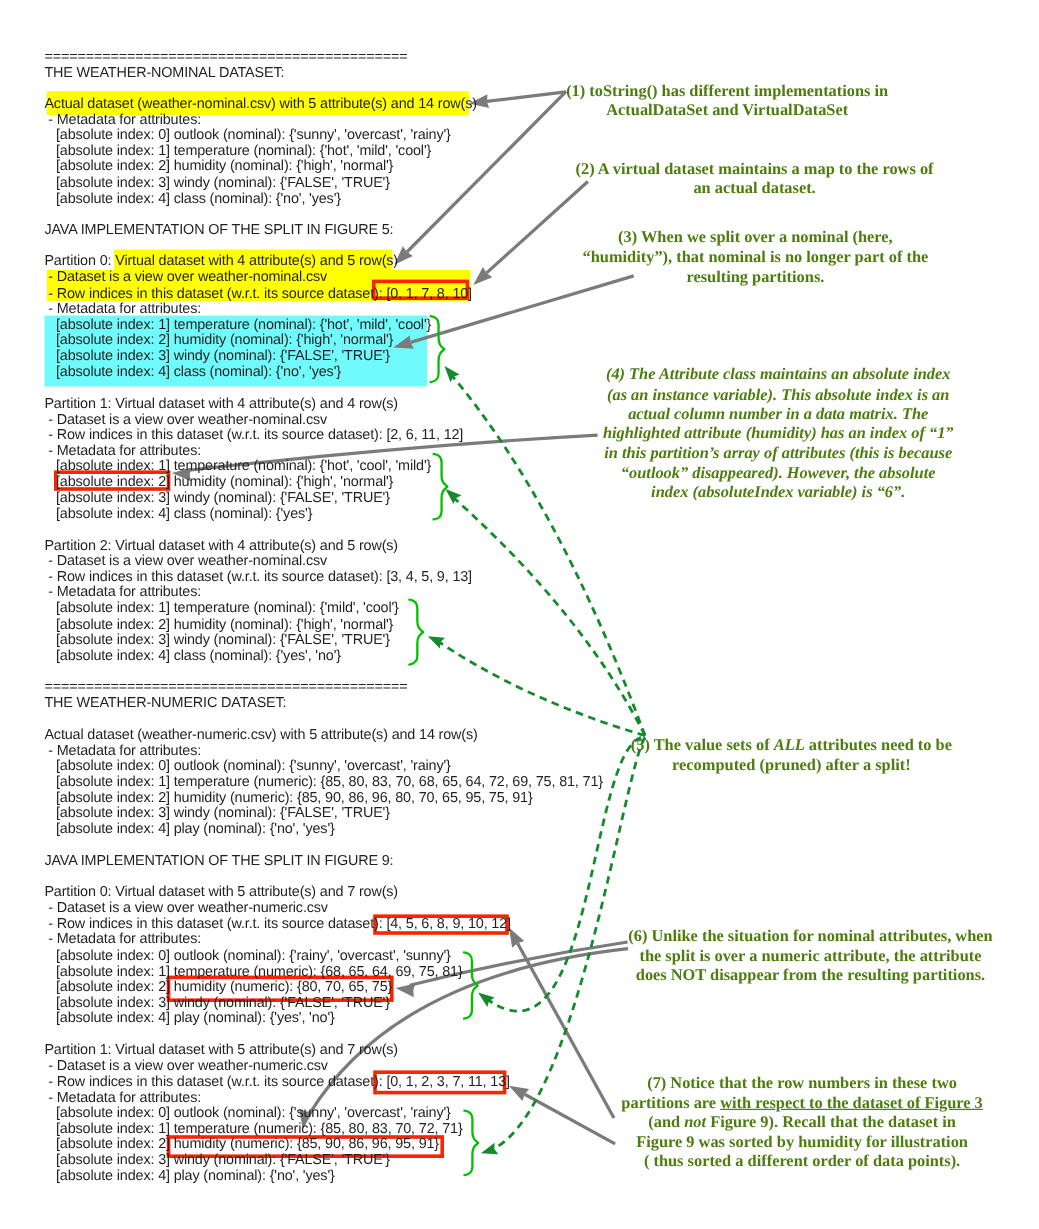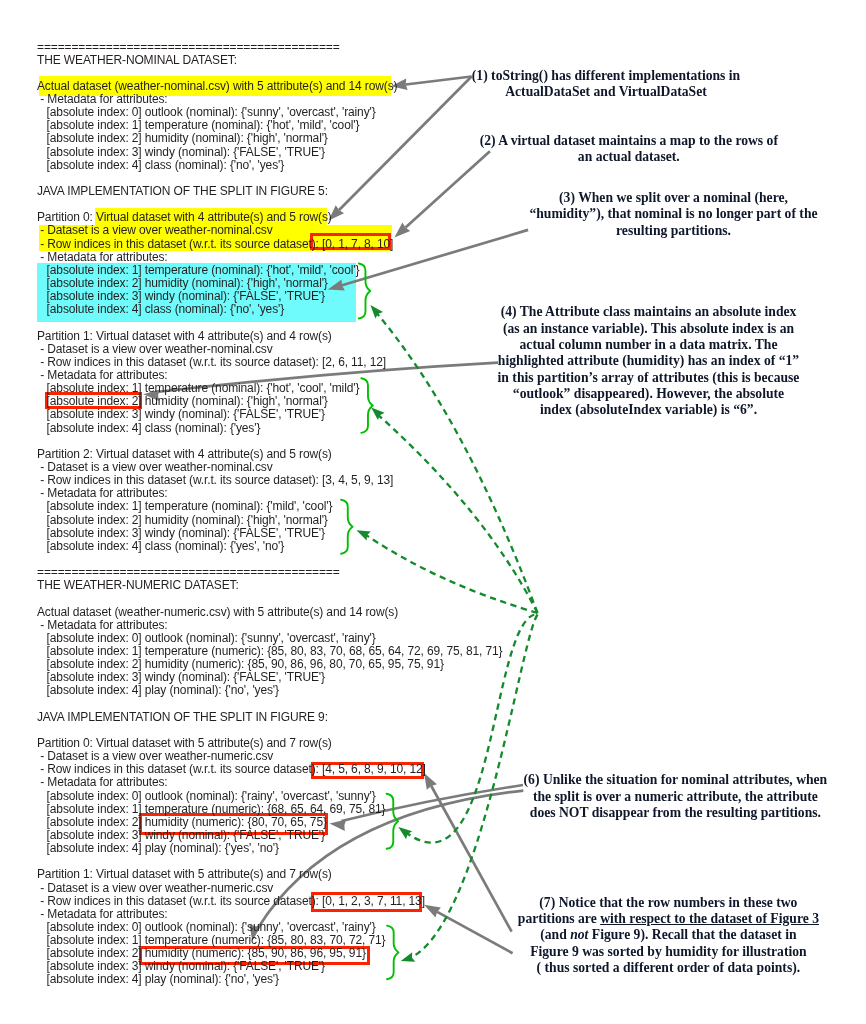--- a/index.html
+++ b/index.html
@@ -8,21 +8,21 @@
        font-family:"Liberation Sans",sans-serif;}
   #page{position:absolute;left:0;top:0;width:866px;height:1024px;background:#fff;}
   #console{position:absolute;z-index:3;left:37.0px;top:40.5px;font-size:12.0px;line-height:13.143px;
            color:#231f20;white-space:pre;letter-spacing:-0.13px;}
   #console .ln{height:13.143px;}
   .band{position:absolute;}
   .band-y{background:#ffff00;}
   .band-c{background:#6ffbfb;}
   .rbox{position:absolute;border:3.4px solid #fb2400;box-sizing:border-box;}
   .note{position:absolute;font-family:"Liberation Serif",serif;font-weight:bold;white-space:nowrap;
-        font-size:13.65px;line-height:16.35px;color:#0f172a;text-align:center;}
+        font-size:13.65px;line-height:16.35px;color:#4d7c0f;text-align:center;}
   svg.ov{position:absolute;left:0;top:0;width:866px;height:1024px;overflow:visible;}
 </style>
 </head>
 <body>
 
 <div id="page">
   <div id="console"><div class="ln"><span>============================================</span></div><div class="ln"><span>THE WEATHER-NOMINAL DATASET:</span></div><div class="ln"></div><div class="ln"><span class="hy">Actual dataset (weather-nominal.csv) with 5 attribute(s) and 14 row(s)</span></div><div class="ln"><span> - Metadata for attributes:</span></div><div class="ln"><span>   [absolute index: 0] outlook (nominal): {'sunny', 'overcast', 'rainy'}</span></div><div class="ln"><span>   [absolute index: 1] temperature (nominal): {'hot', 'mild', 'cool'}</span></div><div class="ln"><span>   [absolute index: 2] humidity (nominal): {'high', 'normal'}</span></div><div class="ln"><span>   [absolute index: 3] windy (nominal): {'FALSE', 'TRUE'}</span></div><div class="ln"><span>   [absolute index: 4] class (nominal): {'no', 'yes'}</span></div><div class="ln"></div><div class="ln"><span>JAVA IMPLEMENTATION OF THE SPLIT IN FIGURE 5:</span></div><div class="ln"></div><div class="ln"><span>Partition 0: </span><span class="hy">Virtual dataset with 4 attribute(s) and 5 row(s)</span></div><div class="ln"><span class="hy"> - Dataset is a view over weather-nominal.csv</span></div><div class="ln"><span class="hy"> - Row indices in this dataset (w.r.t. its source dataset): </span><span class="hy">[0, 1, 7, 8, 10]</span></div><div class="ln"><span> - Metadata for attributes:</span></div><div class="ln"><span class="hc">   [absolute index: 1] temperature (nominal): {'hot', 'mild', 'cool'}</span></div><div class="ln"><span class="hc">   [absolute index: 2] humidity (nominal): {'high', 'normal'}</span></div><div class="ln"><span class="hc">   [absolute index: 3] windy (nominal): {'FALSE', 'TRUE'}</span></div><div class="ln"><span class="hc">   [absolute index: 4] class (nominal): {'no', 'yes'}</span></div><div class="ln"></div><div class="ln"><span>Partition 1: </span><span>Virtual dataset with 4 attribute(s) and 4 row(s)</span></div><div class="ln"><span> - Dataset is a view over weather-nominal.csv</span></div><div class="ln"><span> - Row indices in this dataset (w.r.t. its source dataset): </span><span>[2, 6, 11, 12]</span></div><div class="ln"><span> - Metadata for attributes:</span></div><div class="ln"><span>   [absolute index: 1] temperature (nominal): {'hot', 'cool', 'mild'}</span></div><div class="ln"><span>   [absolute index: 2] humidity (nominal): {'high', 'normal'}</span></div><div class="ln"><span>   [absolute index: 3] windy (nominal): {'FALSE', 'TRUE'}</span></div><div class="ln"><span>   [absolute index: 4] class (nominal): {'yes'}</span></div><div class="ln"></div><div class="ln"><span>Partition 2: </span><span>Virtual dataset with 4 attribute(s) and 5 row(s)</span></div><div class="ln"><span> - Dataset is a view over weather-nominal.csv</span></div><div class="ln"><span> - Row indices in this dataset (w.r.t. its source dataset): </span><span>[3, 4, 5, 9, 13]</span></div><div class="ln"><span> - Metadata for attributes:</span></div><div class="ln"><span>   [absolute index: 1] temperature (nominal): {'mild', 'cool'}</span></div><div class="ln"><span>   [absolute index: 2] humidity (nominal): {'high', 'normal'}</span></div><div class="ln"><span>   [absolute index: 3] windy (nominal): {'FALSE', 'TRUE'}</span></div><div class="ln"><span>   [absolute index: 4] class (nominal): {'yes', 'no'}</span></div><div class="ln"></div><div class="ln"><span>============================================</span></div><div class="ln"><span>THE WEATHER-NUMERIC DATASET:</span></div><div class="ln"></div><div class="ln"><span>Actual dataset (weather-numeric.csv) with 5 attribute(s) and 14 row(s)</span></div><div class="ln"><span> - Metadata for attributes:</span></div><div class="ln"><span>   [absolute index: 0] outlook (nominal): {'sunny', 'overcast', 'rainy'}</span></div><div class="ln"><span>   [absolute index: 1] temperature (numeric): {85, 80, 83, 70, 68, 65, 64, 72, 69, 75, 81, 71}</span></div><div class="ln"><span>   [absolute index: 2] humidity (numeric): {85, 90, 86, 96, 80, 70, 65, 95, 75, 91}</span></div><div class="ln"><span>   [absolute index: 3] windy (nominal): {'FALSE', 'TRUE'}</span></div><div class="ln"><span>   [absolute index: 4] play (nominal): {'no', 'yes'}</span></div><div class="ln"></div><div class="ln"><span>JAVA IMPLEMENTATION OF THE SPLIT IN FIGURE 9:</span></div><div class="ln"></div><div class="ln"><span>Partition 0: </span><span>Virtual dataset with 5 attribute(s) and 7 row(s)</span></div><div class="ln"><span> - Dataset is a view over weather-numeric.csv</span></div><div class="ln"><span> - Row indices in this dataset (w.r.t. its source dataset): </span><span>[4, 5, 6, 8, 9, 10, 12]</span></div><div class="ln"><span> - Metadata for attributes:</span></div><div class="ln"><span>   [absolute index: 0] outlook (nominal): {'rainy', 'overcast', 'sunny'}</span></div><div class="ln"><span>   [absolute index: 1] temperature (numeric): {68, 65, 64, 69, 75, 81}</span></div><div class="ln"><span>   [absolute index: 2] humidity (numeric): {80, 70, 65, 75}</span></div><div class="ln"><span>   [absolute index: 3] windy (nominal): {'FALSE', 'TRUE'}</span></div><div class="ln"><span>   [absolute index: 4] play (nominal): {'yes', 'no'}</span></div><div class="ln"></div><div class="ln"><span>Partition 1: </span><span>Virtual dataset with 5 attribute(s) and 7 row(s)</span></div><div class="ln"><span> - Dataset is a view over weather-numeric.csv</span></div><div class="ln"><span> - Row indices in this dataset (w.r.t. its source dataset): </span><span>[0, 1, 2, 3, 7, 11, 13]</span></div><div class="ln"><span> - Metadata for attributes:</span></div><div class="ln"><span>   [absolute index: 0] outlook (nominal): {'sunny', 'overcast', 'rainy'}</span></div><div class="ln"><span>   [absolute index: 1] temperature (numeric): {85, 80, 83, 70, 72, 71}</span></div><div class="ln"><span>   [absolute index: 2] humidity (numeric): {85, 90, 86, 96, 95, 91}</span></div><div class="ln"><span>   [absolute index: 3] windy (nominal): {'FALSE', 'TRUE'}</span></div><div class="ln"><span>   [absolute index: 4] play (nominal): {'no', 'yes'}</span></div></div>
 <div class="band band-y" style="left:38.9px;top:76.1px;width:352.4px;height:19.9px;"></div>
     <div class="band band-y" style="left:95.3px;top:207.8px;width:232.0px;height:17.3px;"></div>
     <div class="band band-y" style="left:39.2px;top:225.1px;width:352.4px;height:25.6px;"></div>
@@ -38,36 +38,42 @@
         <div><span>(1) toString() has different implementations in</span></div>
         <div><span>ActualDataSet and VirtualDataSet</span></div>
       </div>
     </div>
 <div class="note" style="left:477.8px;top:133px;width:302px;">
       <div>
         <div><span>(2) A virtual dataset maintains a map to the rows of</span></div>
         <div><span>an actual dataset.</span></div>
       </div>
     </div>
-<div class="note" style="left:479.5px;top:189.9px;width:300px;margin-left:44px;">
+<div class="note" style="left:479.5px;top:189.9px;width:300px;">
       <div>
         <div><span>(3) When we split over a nominal (here,</span></div>
         <div><span>“humidity”), that nominal is no longer part of the</span></div>
         <div><span>resulting partitions.</span></div>
       </div>
     </div>
-<div class="note" style="left:497.5px;top:304.2px;width:302px;">
+<div class="note" style="left:497.5px;top:304.2px;width:302px;font-style:italic;">
       <div>
         <div><span>(4) The Attribute class maintains an absolute index</span></div>
         <div><span>(as an instance variable). This absolute index is an</span></div>
         <div><span>actual column number in a data matrix. The</span></div>
         <div><span>highlighted attribute (humidity) has an index of “1”</span></div>
         <div><span>in this partition’s array of attributes (this is because</span></div>
         <div><span>“outlook” disappeared). However, the absolute</span></div>
         <div><span>index (absoluteIndex variable) is “6”.</span></div>
+      </div>
+    </div>
+<div class="note" style="left:522.0px;top:613.3px;width:275px;">
+      <div>
+        <div><span>(5) The value sets of </span><span style="font-style: italic;">ALL</span><span> attributes need to be</span></div>
+        <div><span>recomputed (pruned) after a split!</span></div>
       </div>
     </div>
 <div class="note" style="left:520.4px;top:772.4px;width:310px;">
       <div>
         <div><span>(6) Unlike the situation for nominal attributes, when</span></div>
         <div><span>the split is over a numeric attribute, the attribute</span></div>
         <div><span>does NOT disappear from the resulting partitions.</span></div>
       </div>
     </div>
 <div class="note" style="left:515.9px;top:894.5px;width:305px;">

